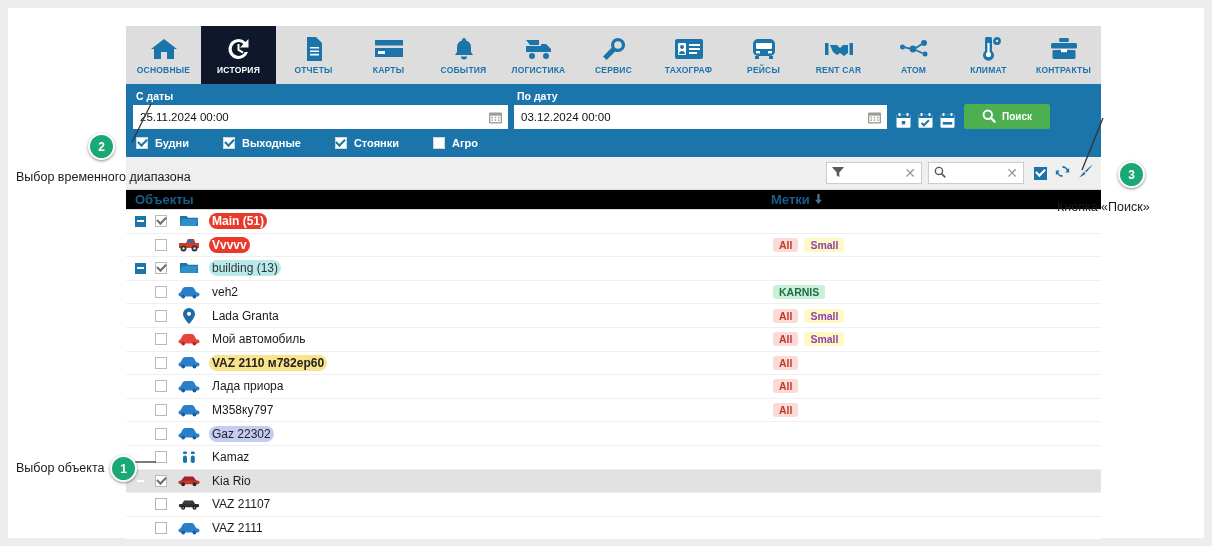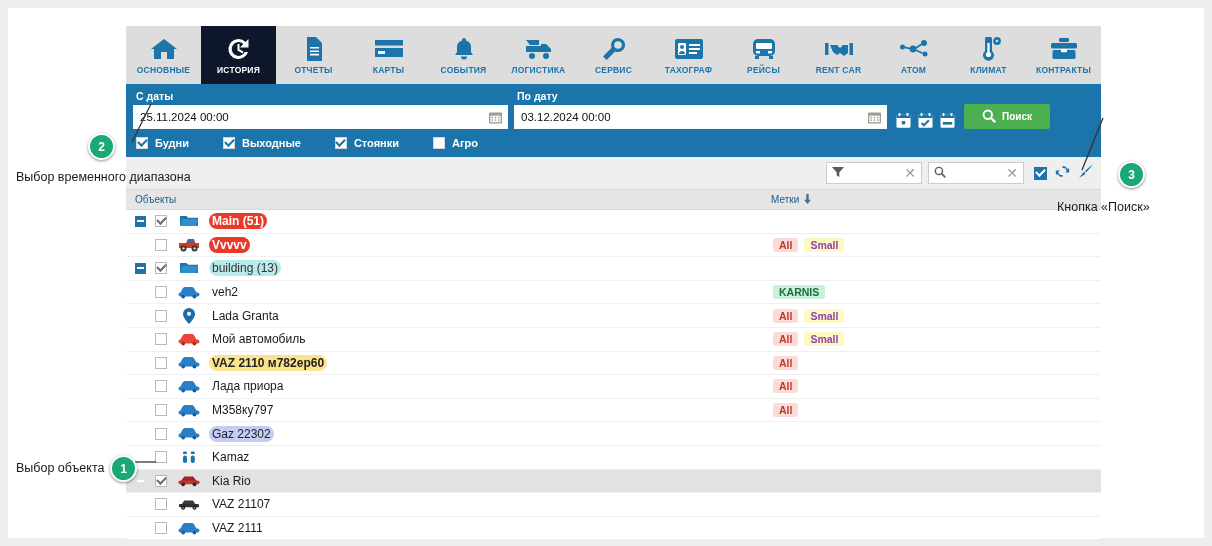--- a/index.html
+++ b/index.html
@@ -94,23 +94,23 @@
     width:13px;height:13px;background:#1b75ab;display:flex;
     align-items:center;justify-content:center;cursor:pointer;
   }
   .tbchk::after{
     content:"";width:7px;height:4px;border-left:2px solid #fff;
     border-bottom:2px solid #fff;transform:rotate(-45deg) translate(1px,-1px);
   }
 
   
   .thead{
-    height:19px;background:#e5e5e5;border-top:1px solid #d8d8d8;
+    height:19px;background:#000000;border-top:1px solid #d8d8d8;
     border-bottom:1px solid #d8d8d8;display:flex;align-items:center;
-    font-size:10px;color:#1b5e8c;font-weight:normal;
+    font-size:13px;color:#1b5e8c;font-weight:bold;
   }
   .th-obj{padding-left:9px;width:645px;box-sizing:border-box;}
   .th-tag{display:flex;align-items:center;gap:4px;}
 
   .rows{background:#fff;}
   .row{
     height:22.6px;display:flex;align-items:center;
     border-bottom:1px solid #f0f0f0;font-size:12px;color:#1a1a1a;
   }
   .row.sel{background:#e2e2e2;}

